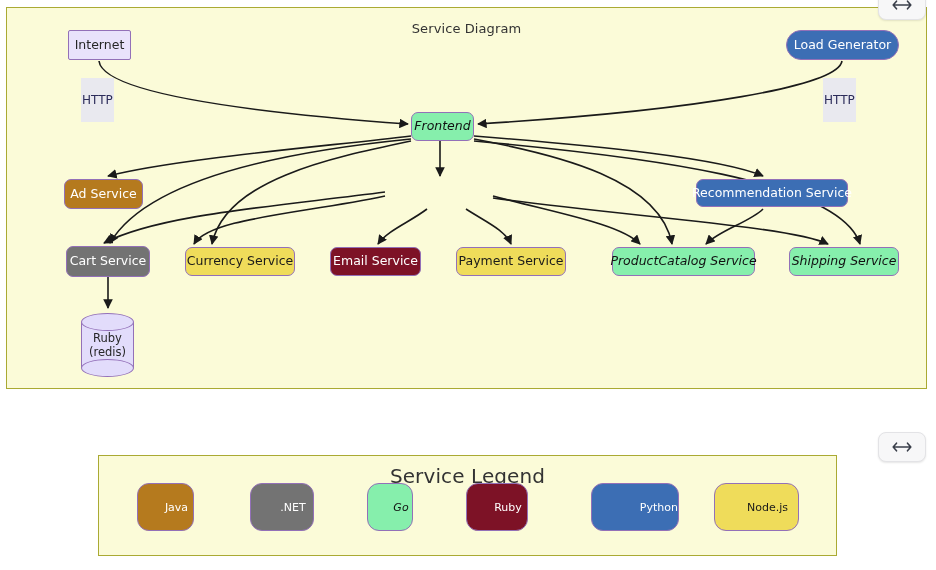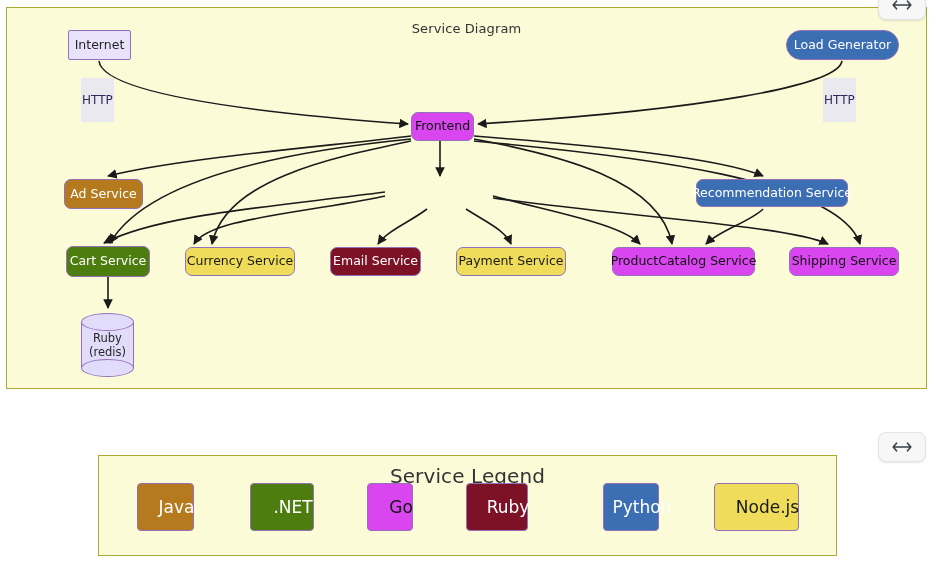--- a/index.html
+++ b/index.html
@@ -96,23 +96,23 @@
     font-size: 12.5px;
     line-height: 1.15;
     white-space: nowrap;
     cursor: pointer;
     z-index: 3;
   }
   .node.square   { border-radius: 2px; }
   .node.stadium  { border-radius: 999px; }
 
   
-  .c-go      { background: #d946ef; color: #111111; }
+  .c-go      { background: #86efac; color: #111111; font-style: italic; }
   .c-java    { background: #B57A1E; color: #FFFFFF; }
-  .c-dotnet  { background: #4d7c0f; color: #FFFFFF; }
+  .c-dotnet  { background: #737373; color: #FFFFFF; }
   .c-ruby    { background: #7D1226; color: #FFFFFF; }
   .c-python  { background: #3C6EB4; color: #FFFFFF; }
   .c-node    { background: #EFDC5A; color: #1a1a1a; }
   .c-ext     { background: #E9E2FB; color: #262626; }
 
   
   .cylinder {
     position: absolute;
     box-sizing: border-box;
     cursor: pointer;
@@ -163,22 +163,22 @@
   }
 
   
   .legend-chip {
     position: absolute;
     box-sizing: border-box;
     display: flex;
     align-items: center;
     justify-content: center;
     border: 1.3px solid #9370B8;
-    border-radius: 4px;
-    font-size: 17px;
+    border-radius: 12px;
+    font-size: 11px;
     height: 48px;
     top: 27px;
     cursor: pointer;
     white-space: nowrap;
     padding-left: 22px;
   }
 </style>
 </head>
 <body>
 
@@ -296,21 +296,21 @@
     </div>
     <div class="legend-chip c-dotnet" style="left:151px; width:64px;">
       <span>.NET</span>
     </div>
     <div class="legend-chip c-go" style="left:268px; width:46px;">
       <span>Go</span>
     </div>
     <div class="legend-chip c-ruby" style="left:367px; width:62px;">
       <span>Ruby</span>
     </div>
-    <div class="legend-chip c-python" style="left:504px; width:56px;">
+    <div class="legend-chip c-python" style="left:492px; width:88px;justify-content:flex-end;">
       <span>Python</span>
     </div>
     <div class="legend-chip c-node" style="left:615px; width:85px;">
       <span>Node.js</span>
     </div>
   </div>
 
   <div class="resize-btn" id="resize-top">
     <span>
       <svg width="20" height="14" viewBox="0 0 20 14" xmlns="http://www.w3.org/2000/svg">

